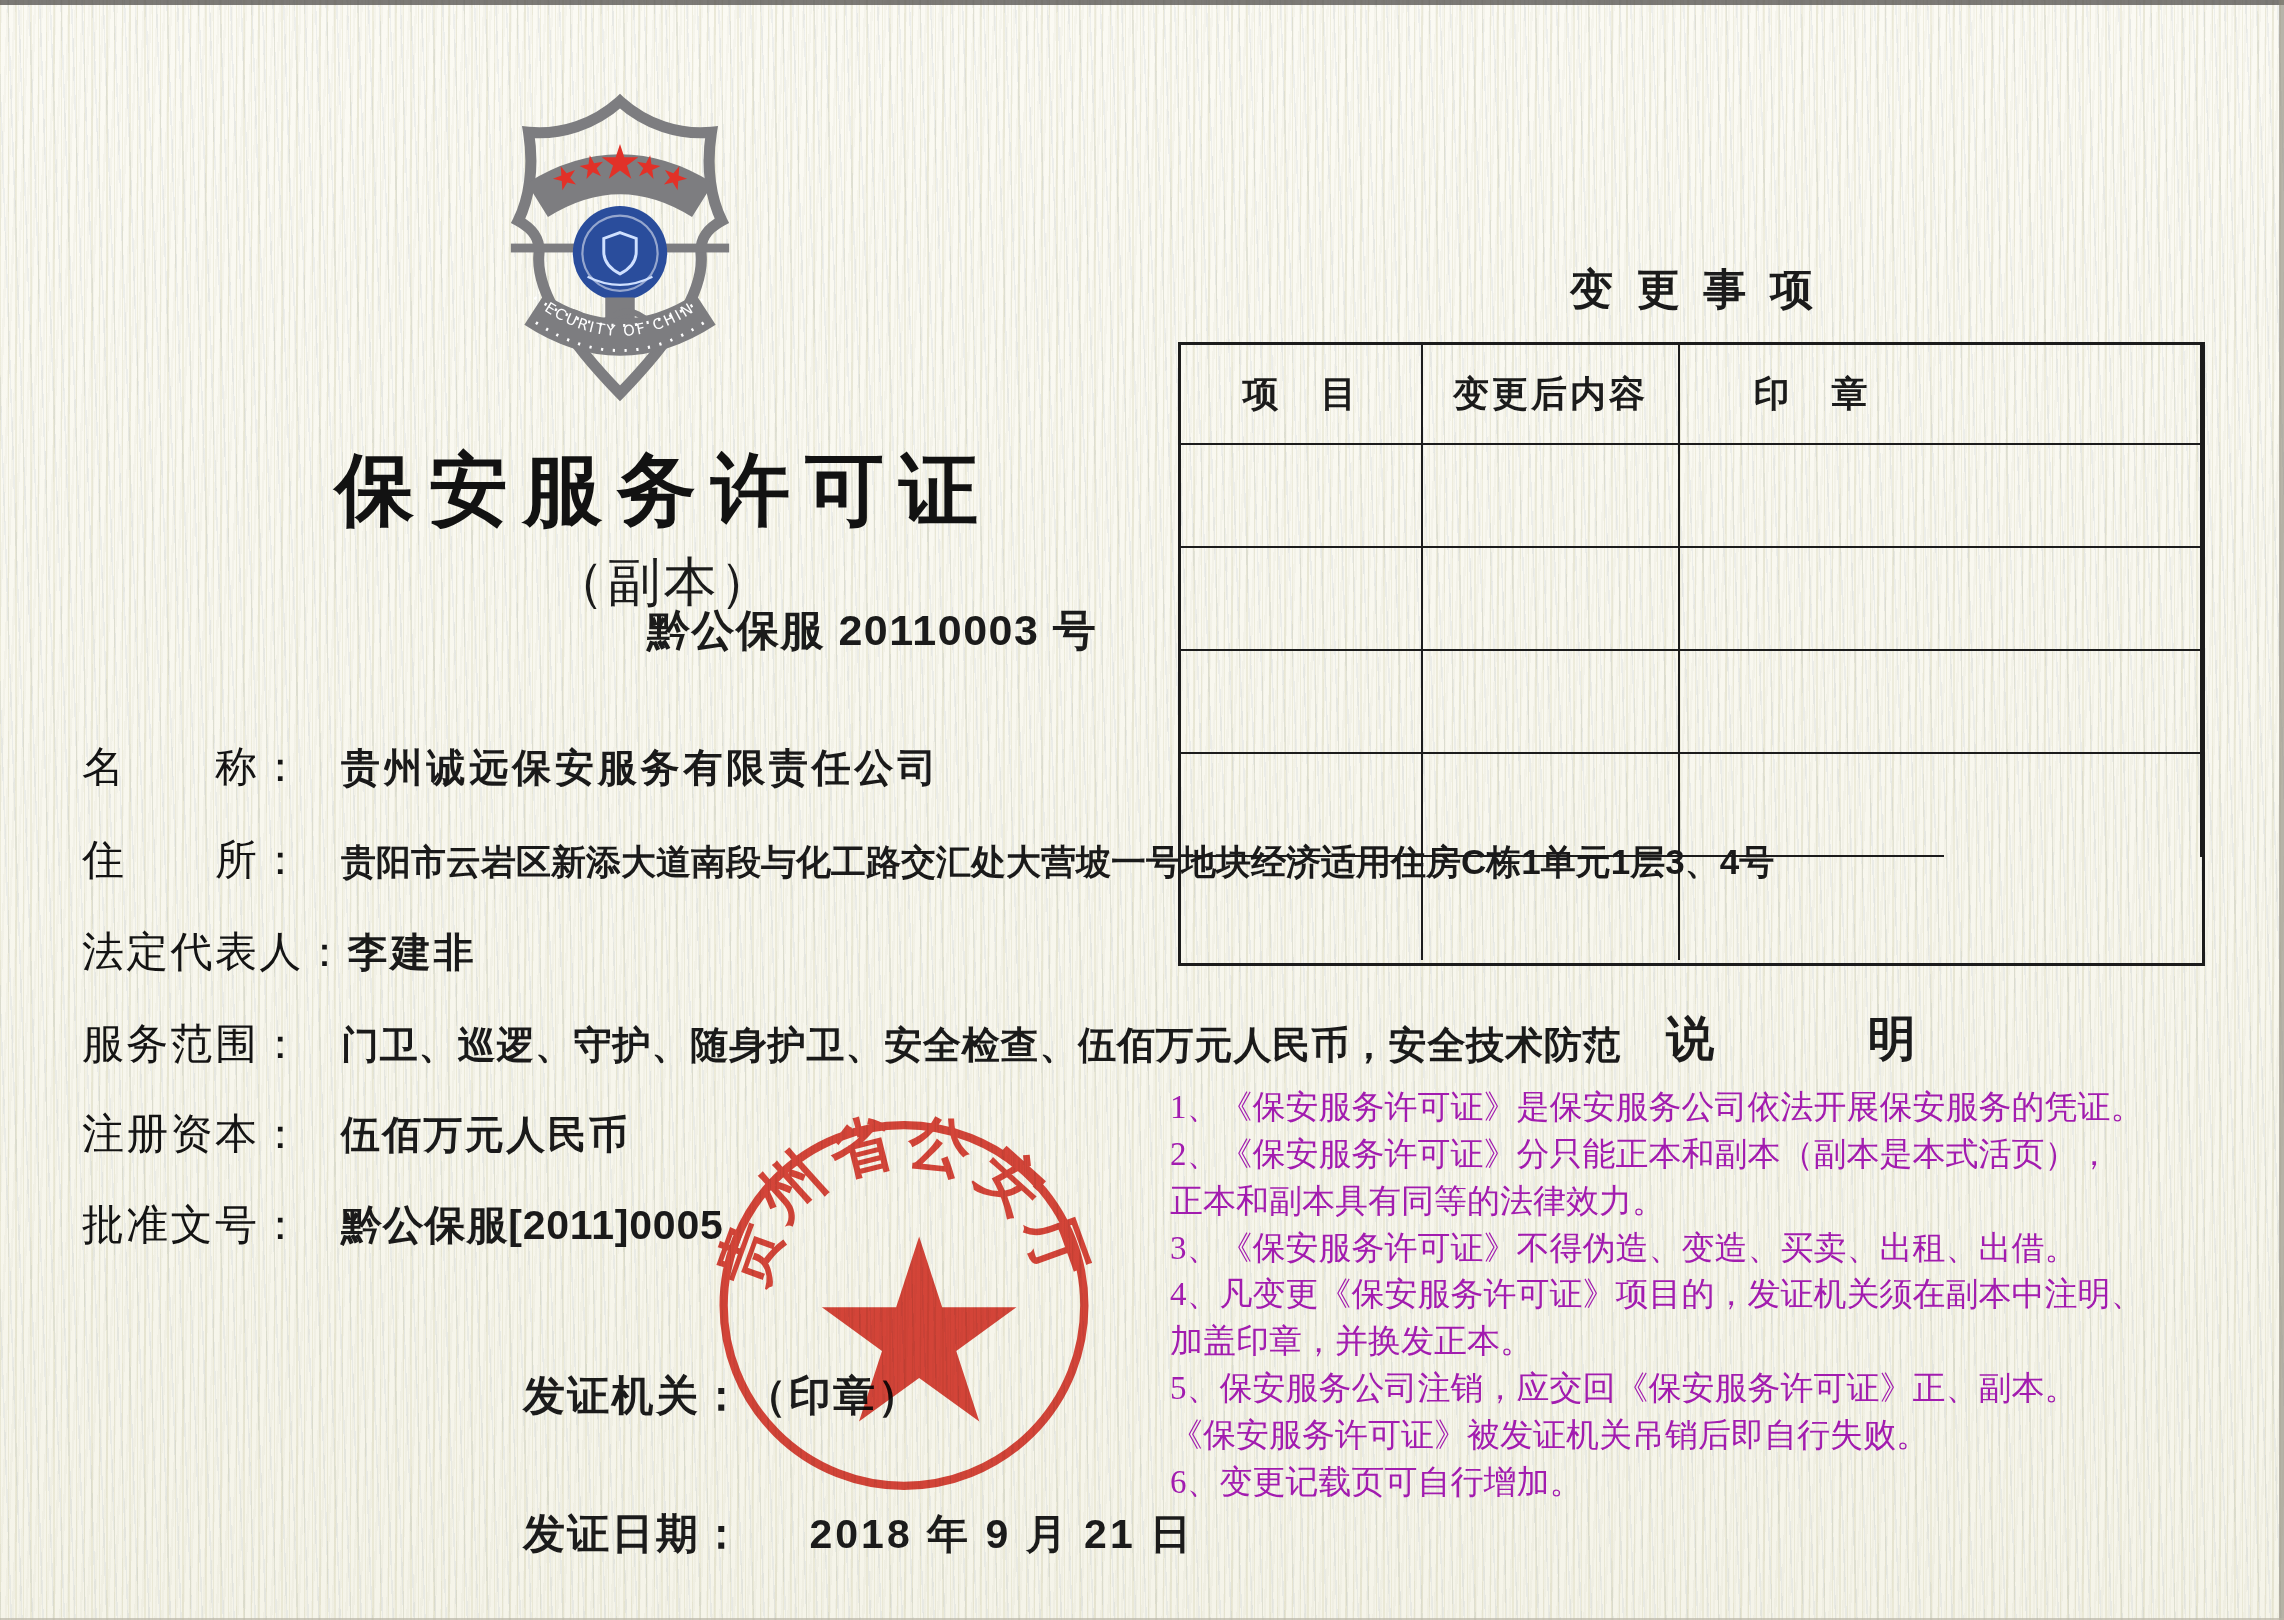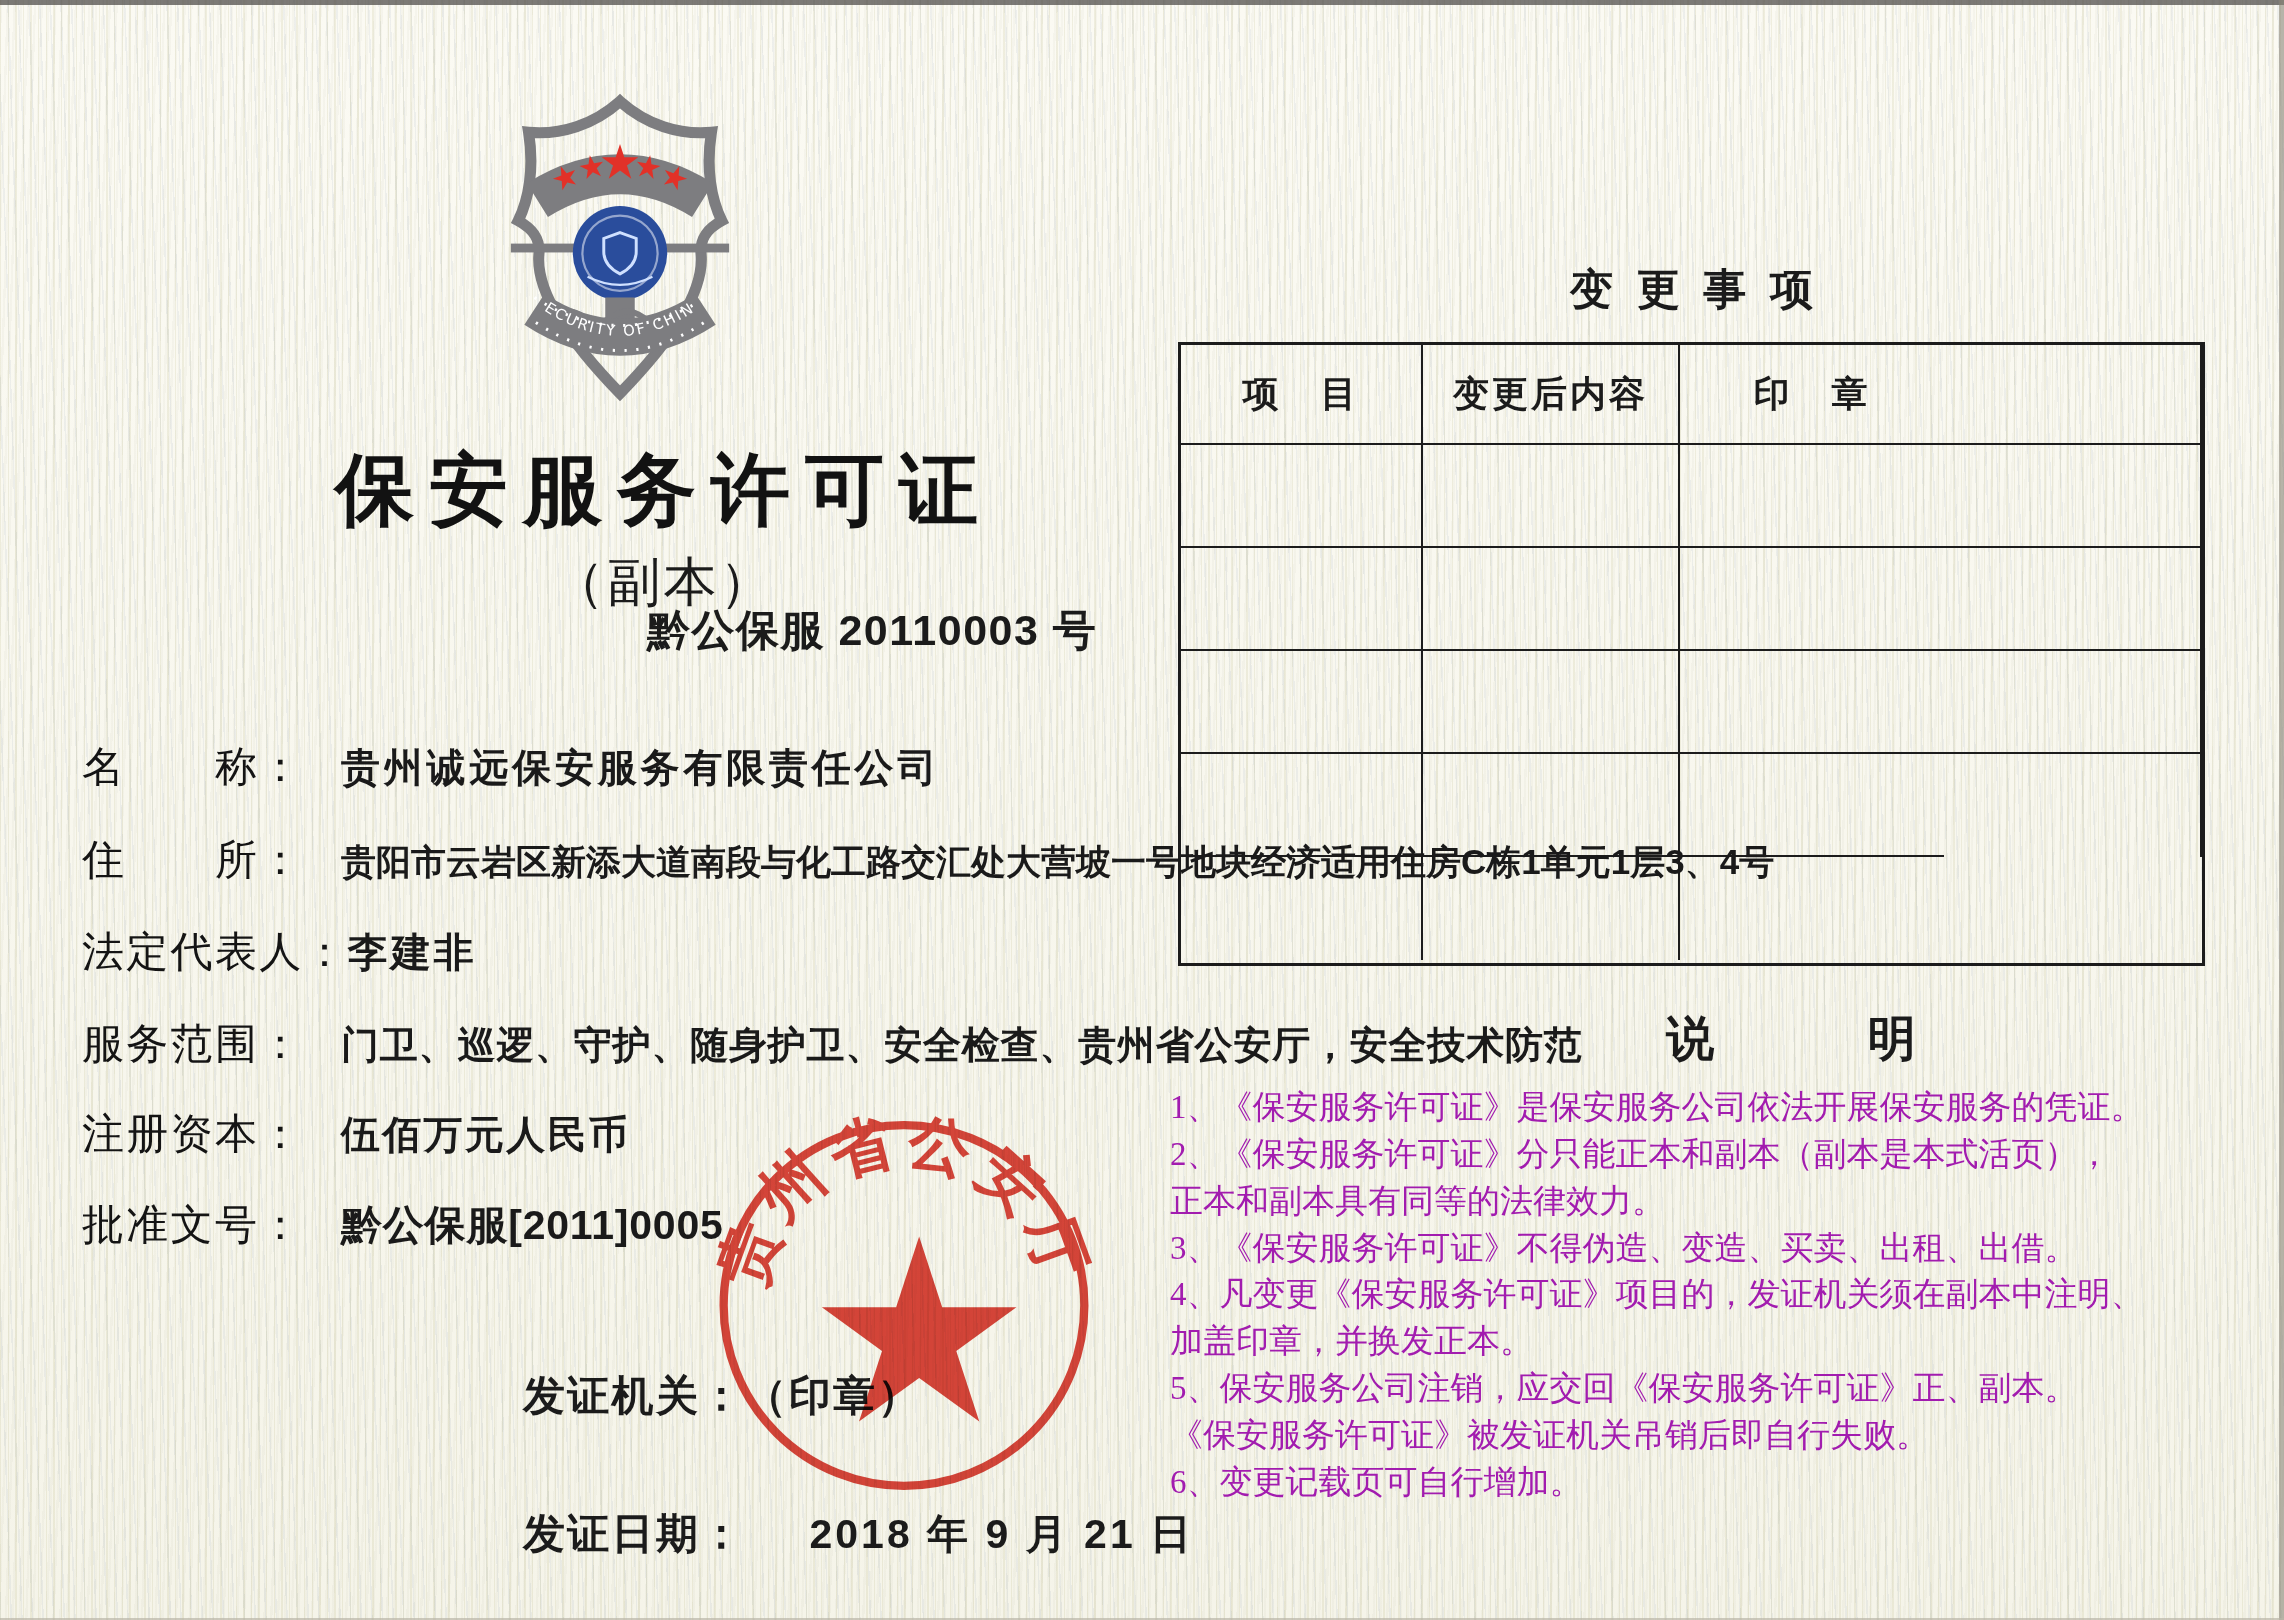--- a/index.html
+++ b/index.html
@@ -148,21 +148,21 @@
 <div class="abs frow row-name">
   <span class="flabel">名　　称：</span><span class="fval">贵州诚远保安服务有限责任公司</span>
 </div>
 <div class="abs frow row-address">
   <span class="flabel">住　　所：</span><span class="fval">贵阳市云岩区新添大道南段与化工路交汇处大营坡一号地块经济适用住房C栋1单元1层3、4号</span>
 </div>
 <div class="abs frow row-legal">
   <span class="flabel">法定代表人：</span><span class="fval">李建非</span>
 </div>
 <div class="abs frow row-scope">
-  <span class="flabel">服务范围：</span><span class="fval">门卫、巡逻、守护、随身护卫、安全检查、贵州省公安厅，安全技术防范</span>
+  <span class="flabel">服务范围：</span><span class="fval">门卫、巡逻、守护、随身护卫、安全检查、伍佰万元人民币，安全技术防范</span>
 </div>
 <div class="abs frow row-capital">
   <span class="flabel">注册资本：</span><span class="fval">伍佰万元人民币</span>
 </div>
 <div class="abs frow row-approval">
   <span class="flabel">批准文号：</span><span class="fval">黔公保服[2011]0005</span>
 </div>
 
 <div class="abs row-issuer">
   <span class="ilabel">发证机关：</span><span class="ival">（印章）</span>

